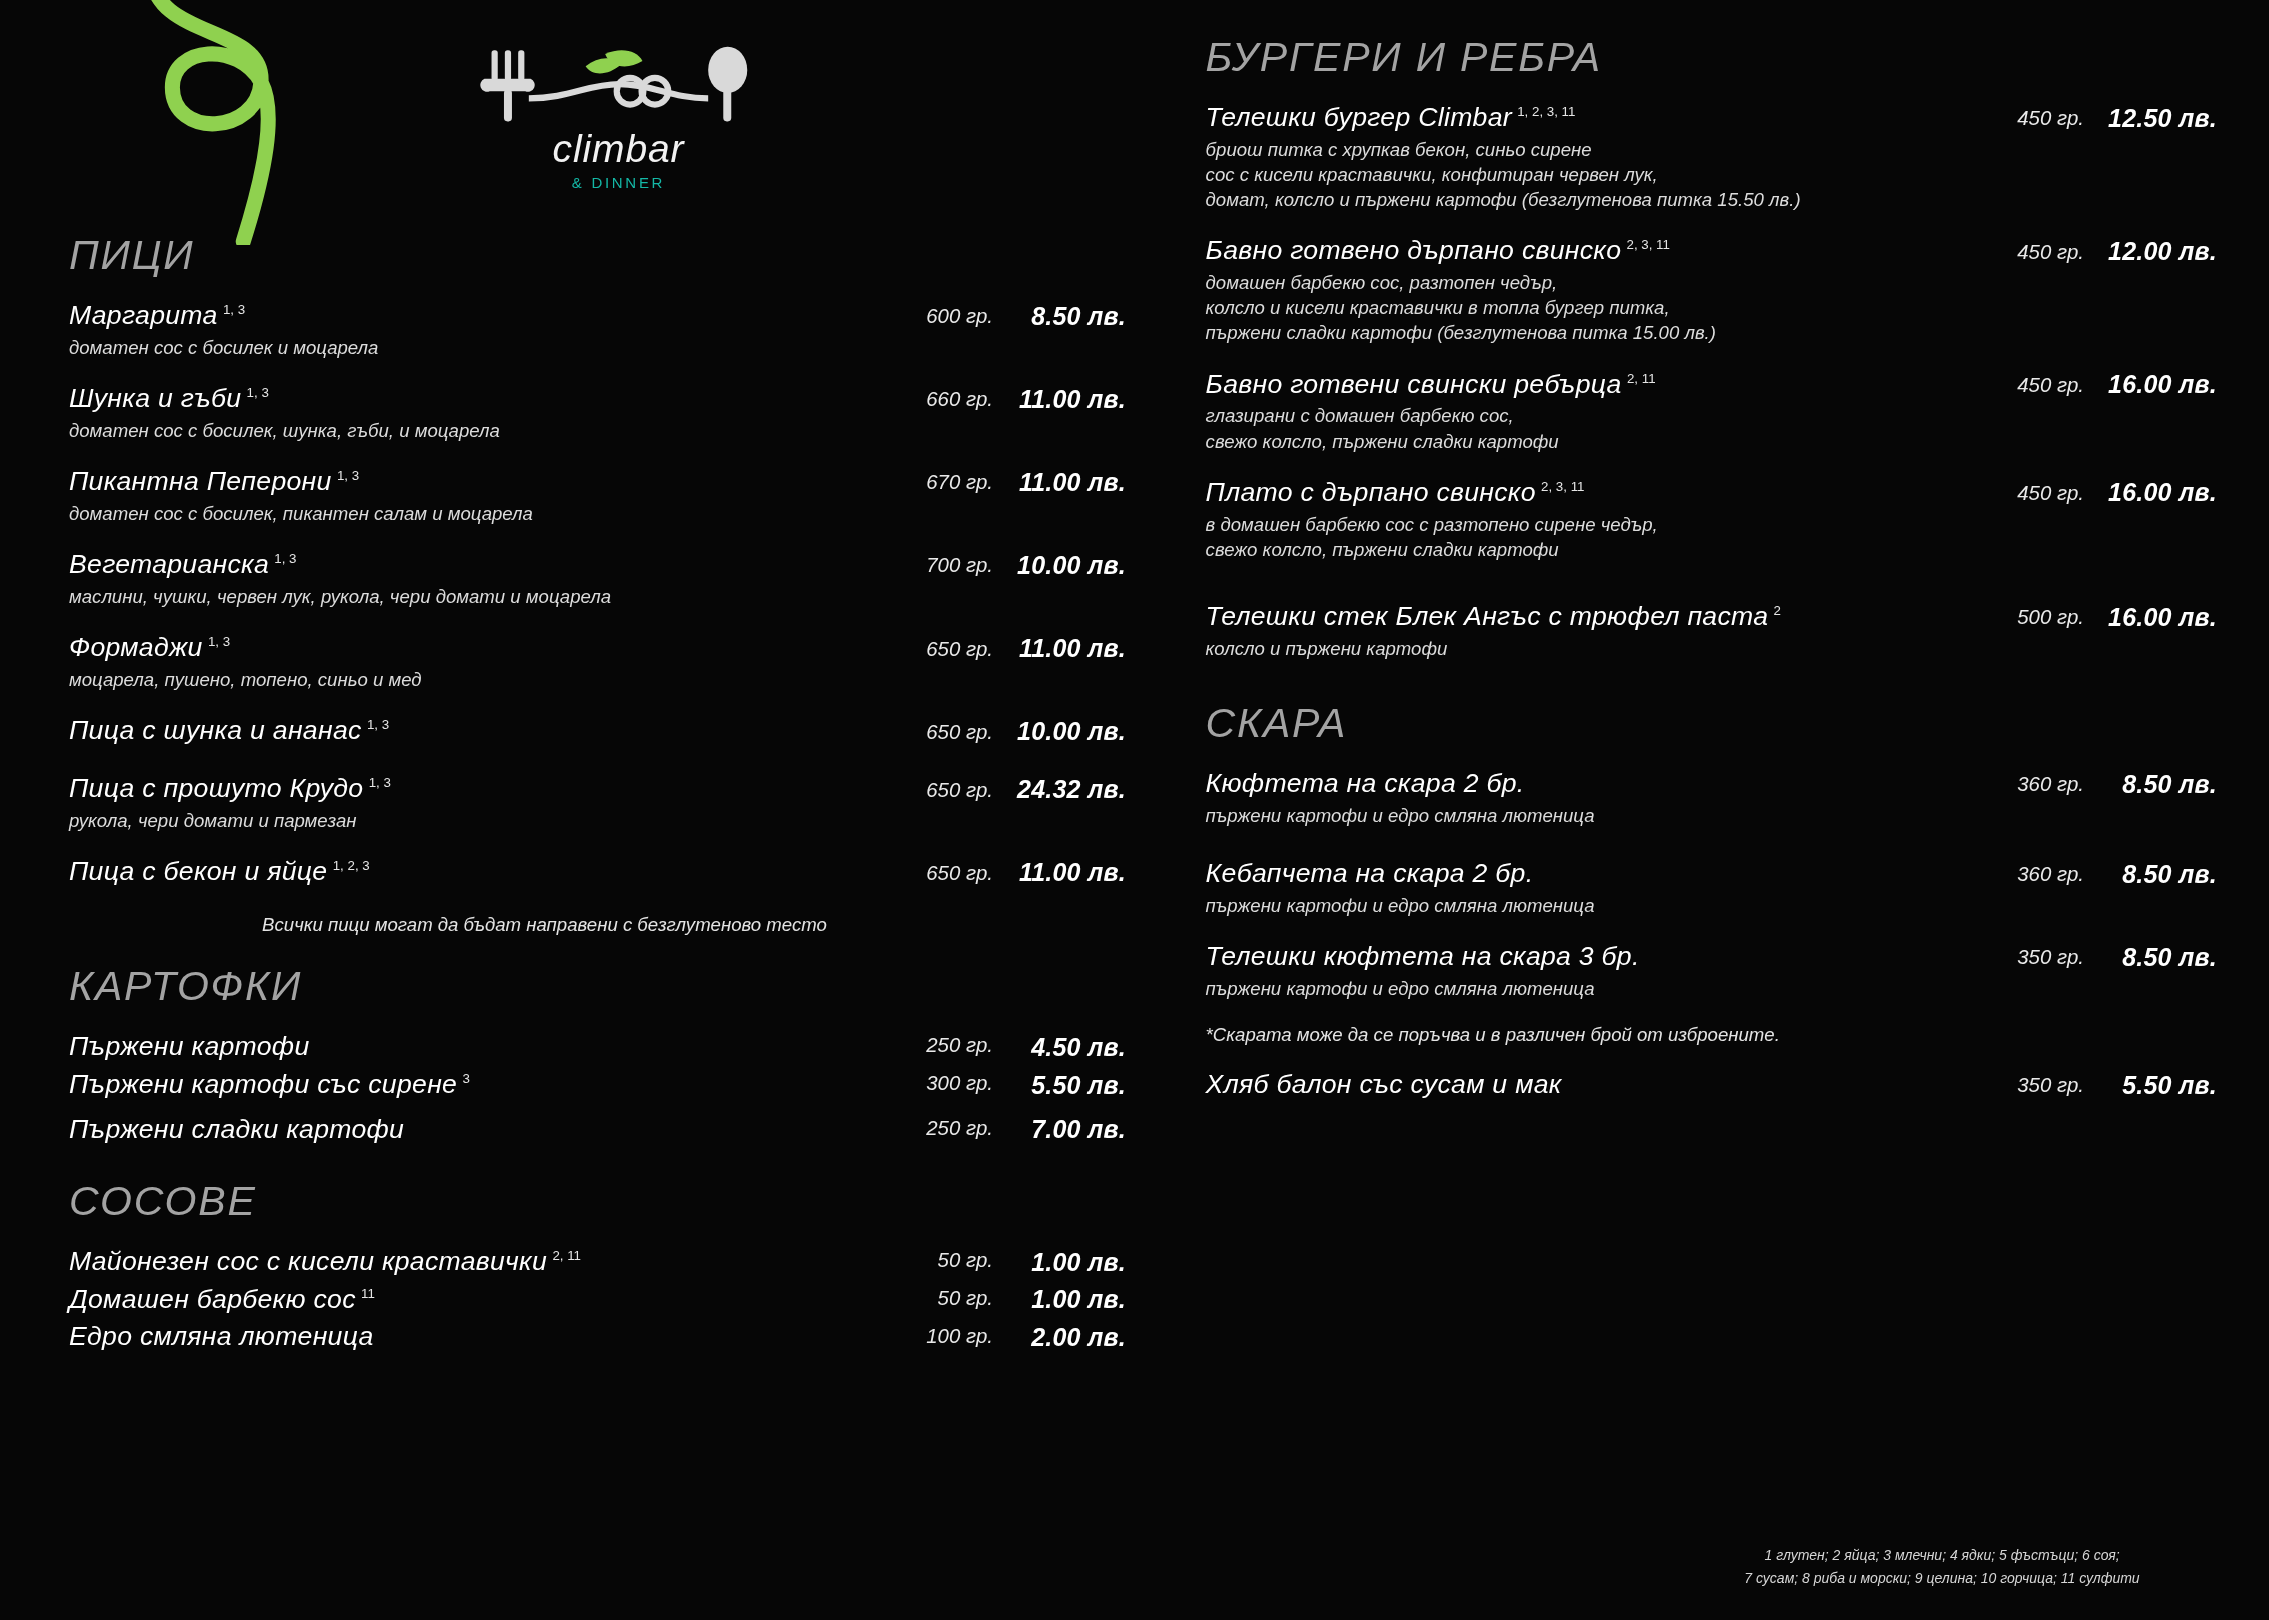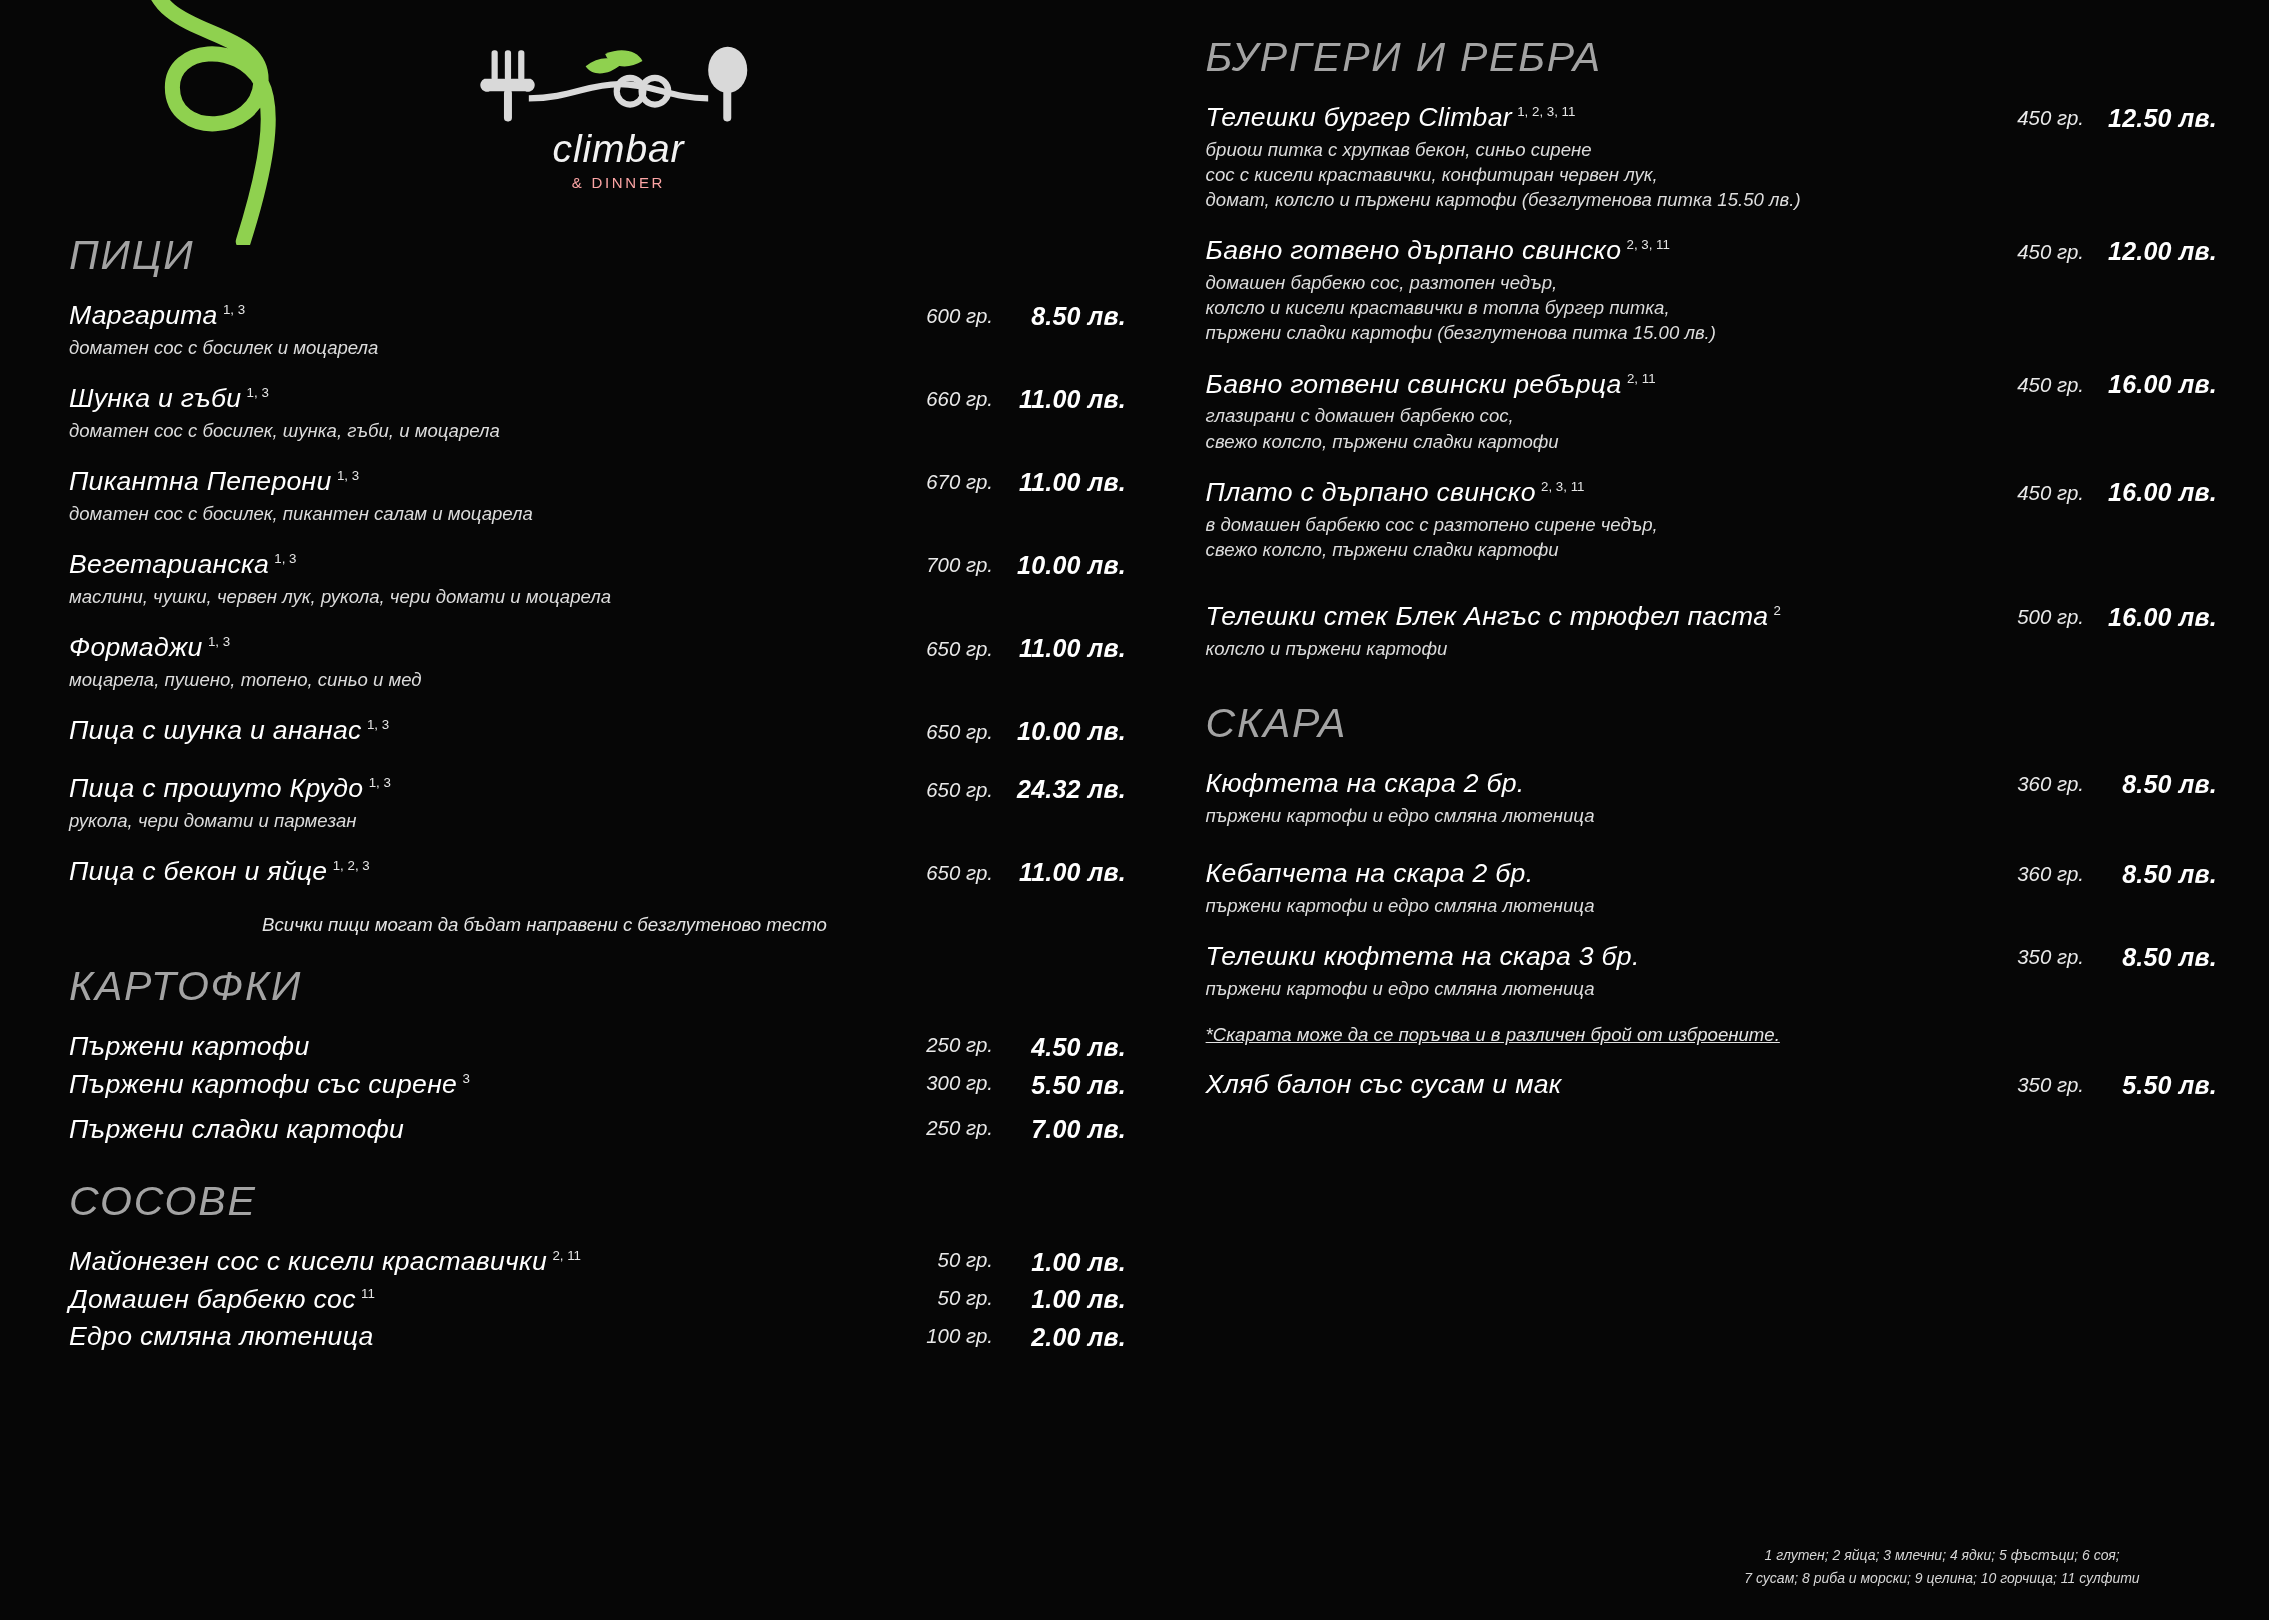--- a/index.html
+++ b/index.html
@@ -65,21 +65,21 @@
   .brand-name {
     font-size: 39px;
     letter-spacing: 0.9px;
     color: #f2f2f2;
     font-style: italic;
     margin-top: 1.8px;
   }
   .brand-sub {
     font-size: 15px;
     letter-spacing: 2.7px;
-    color: #fca5a5;
+    color: #14b8a6;
     margin-top: 3.5px;
   }
 
   
   .section-title {
     color: #a3a3a3;
     font-size: 41px;
     letter-spacing: 1.8px;
     font-weight: normal;
     margin: 0 0 21px 0;
@@ -160,21 +160,20 @@
   }
   .note.left-note {
     text-align: center;
     margin-top: 5.3px;
     margin-bottom: 26.6px;
   }
   .note.grill-note {
     text-align: left;
     margin: 16px 0 23px 0;
     padding-right: 0;
-    text-decoration: underline;
   }
 
   .allergens {
     position: absolute;
     right: 53px;
     bottom: 32px;
     text-align: center;
     font-size: 14px;
     color: #d6d6d6;
     font-style: italic;

